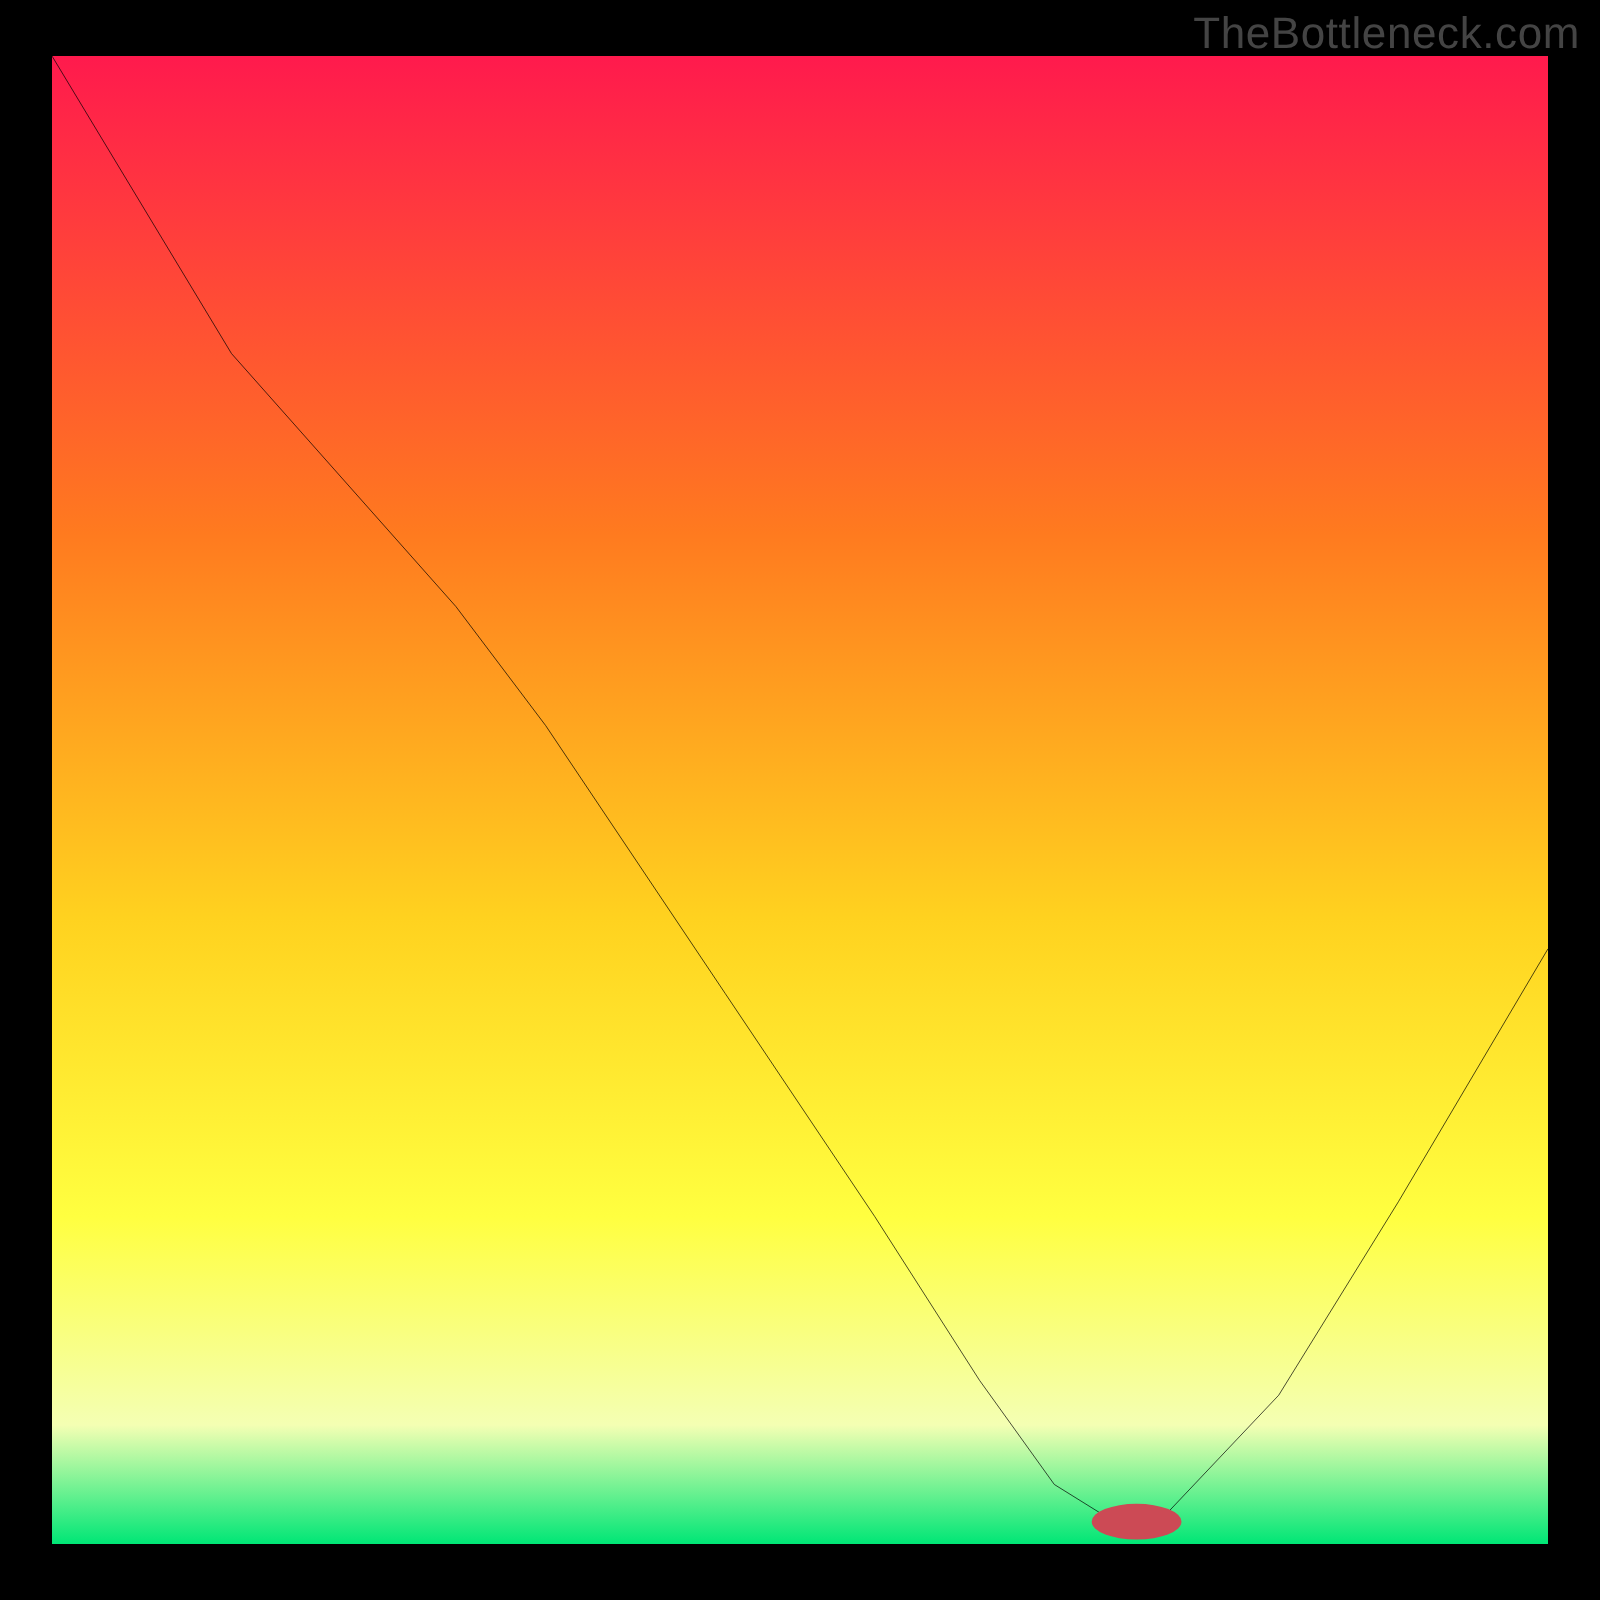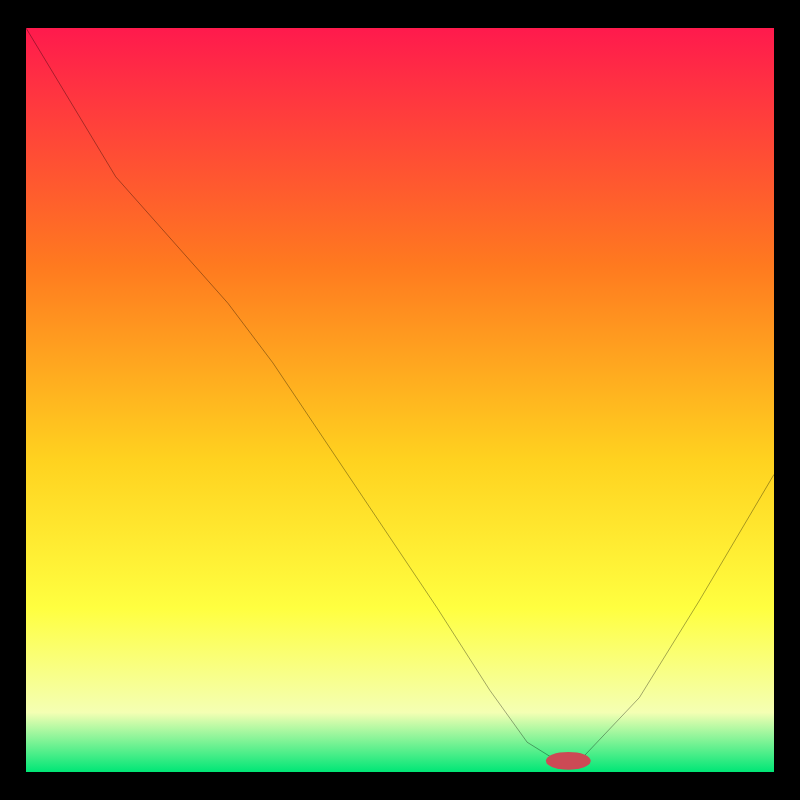--- a/index.html
+++ b/index.html
@@ -37,20 +37,21 @@
   .plot svg {
     display: block;
     width: 748px;
     height: 744px;
   }
 </style>
 </head>
 <body>
 
 <div class="frame">
+  <div class="watermark">TheBottleneck.com</div>
 
   <div class="plot">
     <svg viewBox="0 0 100 100" preserveAspectRatio="none">
       <defs>
         <linearGradient id="bg-grad" x1="0" y1="0" x2="0" y2="1">
           <stop id="g0" offset="0%" stop-color="#ff1a4d"></stop>
           <stop id="g1" offset="32%" stop-color="#ff7a1f"></stop>
           <stop id="g2" offset="58%" stop-color="#ffd21f"></stop>
           <stop id="g3" offset="78%" stop-color="#ffff40"></stop>
           <stop id="g4" offset="92%" stop-color="#f4ffb3"></stop>

